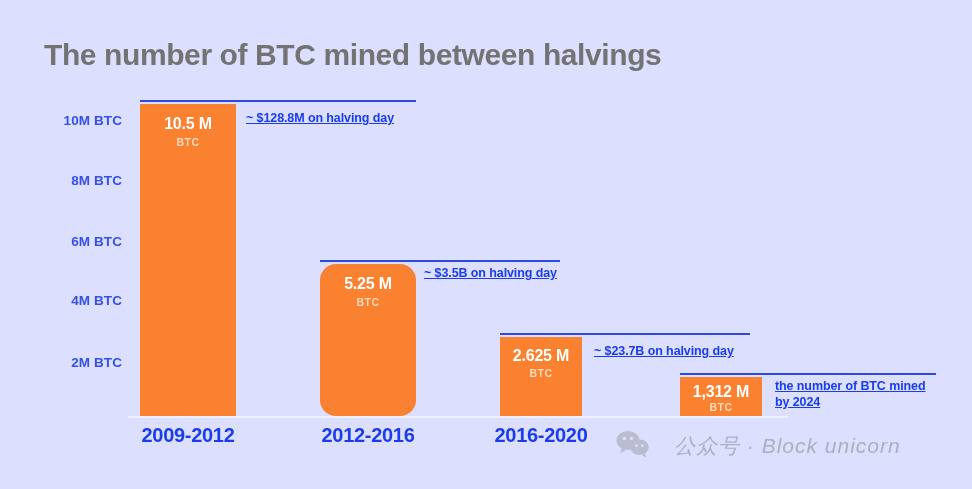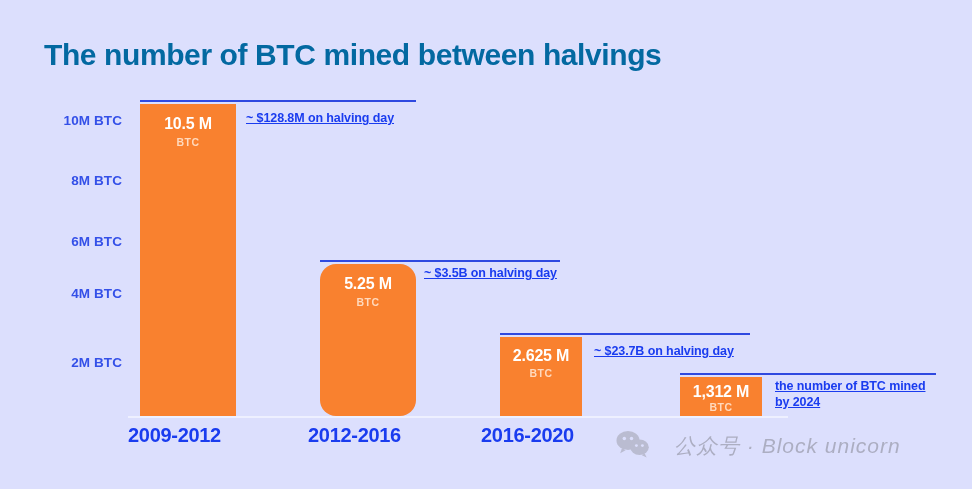--- a/index.html
+++ b/index.html
@@ -23,21 +23,21 @@
   }
 
   
   #chart-title {
     position: absolute;
     left: 44px;
     top: 38px;
     font-size: 30px;
     font-weight: bold;
     letter-spacing: -0.4px;
-    color: #0369a1;
+    color: #737373;
     white-space: nowrap;
   }
 
   
   .y-tick {
     position: absolute;
     right: 0;
     transform: translateY(-50%);
     font-size: 13.5px;
     font-weight: bold;
@@ -109,20 +109,21 @@
     font-size: 12.5px;
     line-height: 1.25;
     letter-spacing: -0.1px;
     white-space: pre-line;
     text-decoration: underline;
   }
 
   .x-label {
     position: absolute;
     top: 424px;
+    text-align: center;
     font-size: 20px;
     font-weight: bold;
     color: #1a3cef;
     letter-spacing: -0.3px;
     white-space: nowrap;
   }
 
   
   #watermark {
     position: absolute;
@@ -146,21 +147,21 @@
 <body>
 
 <div id="canvas">
 
   <div id="chart-title">The number of BTC mined between halvings</div>
 
   <div id="y-axis">
     <div class="y-tick" style="top:120px;">10M BTC</div>
     <div class="y-tick" style="top:180px;">8M BTC</div>
     <div class="y-tick" style="top:241px;">6M BTC</div>
-    <div class="y-tick" style="top:293px;">4M BTC</div>
+    <div class="y-tick" style="top:300px;">4M BTC</div>
     <div class="y-tick" style="top:362px;">2M BTC</div>
   </div>
 
   <div id="plot">
 
     <div id="baseline"></div>
 
     <div class="ann-line" style="left:140px; top:100px; width:276px;"></div>
     <div class="bar" style="left:140px; top:104px; width:96px; height:312px;">
       <div class="bar-value" style="top:12px;">10.5 M</div>

